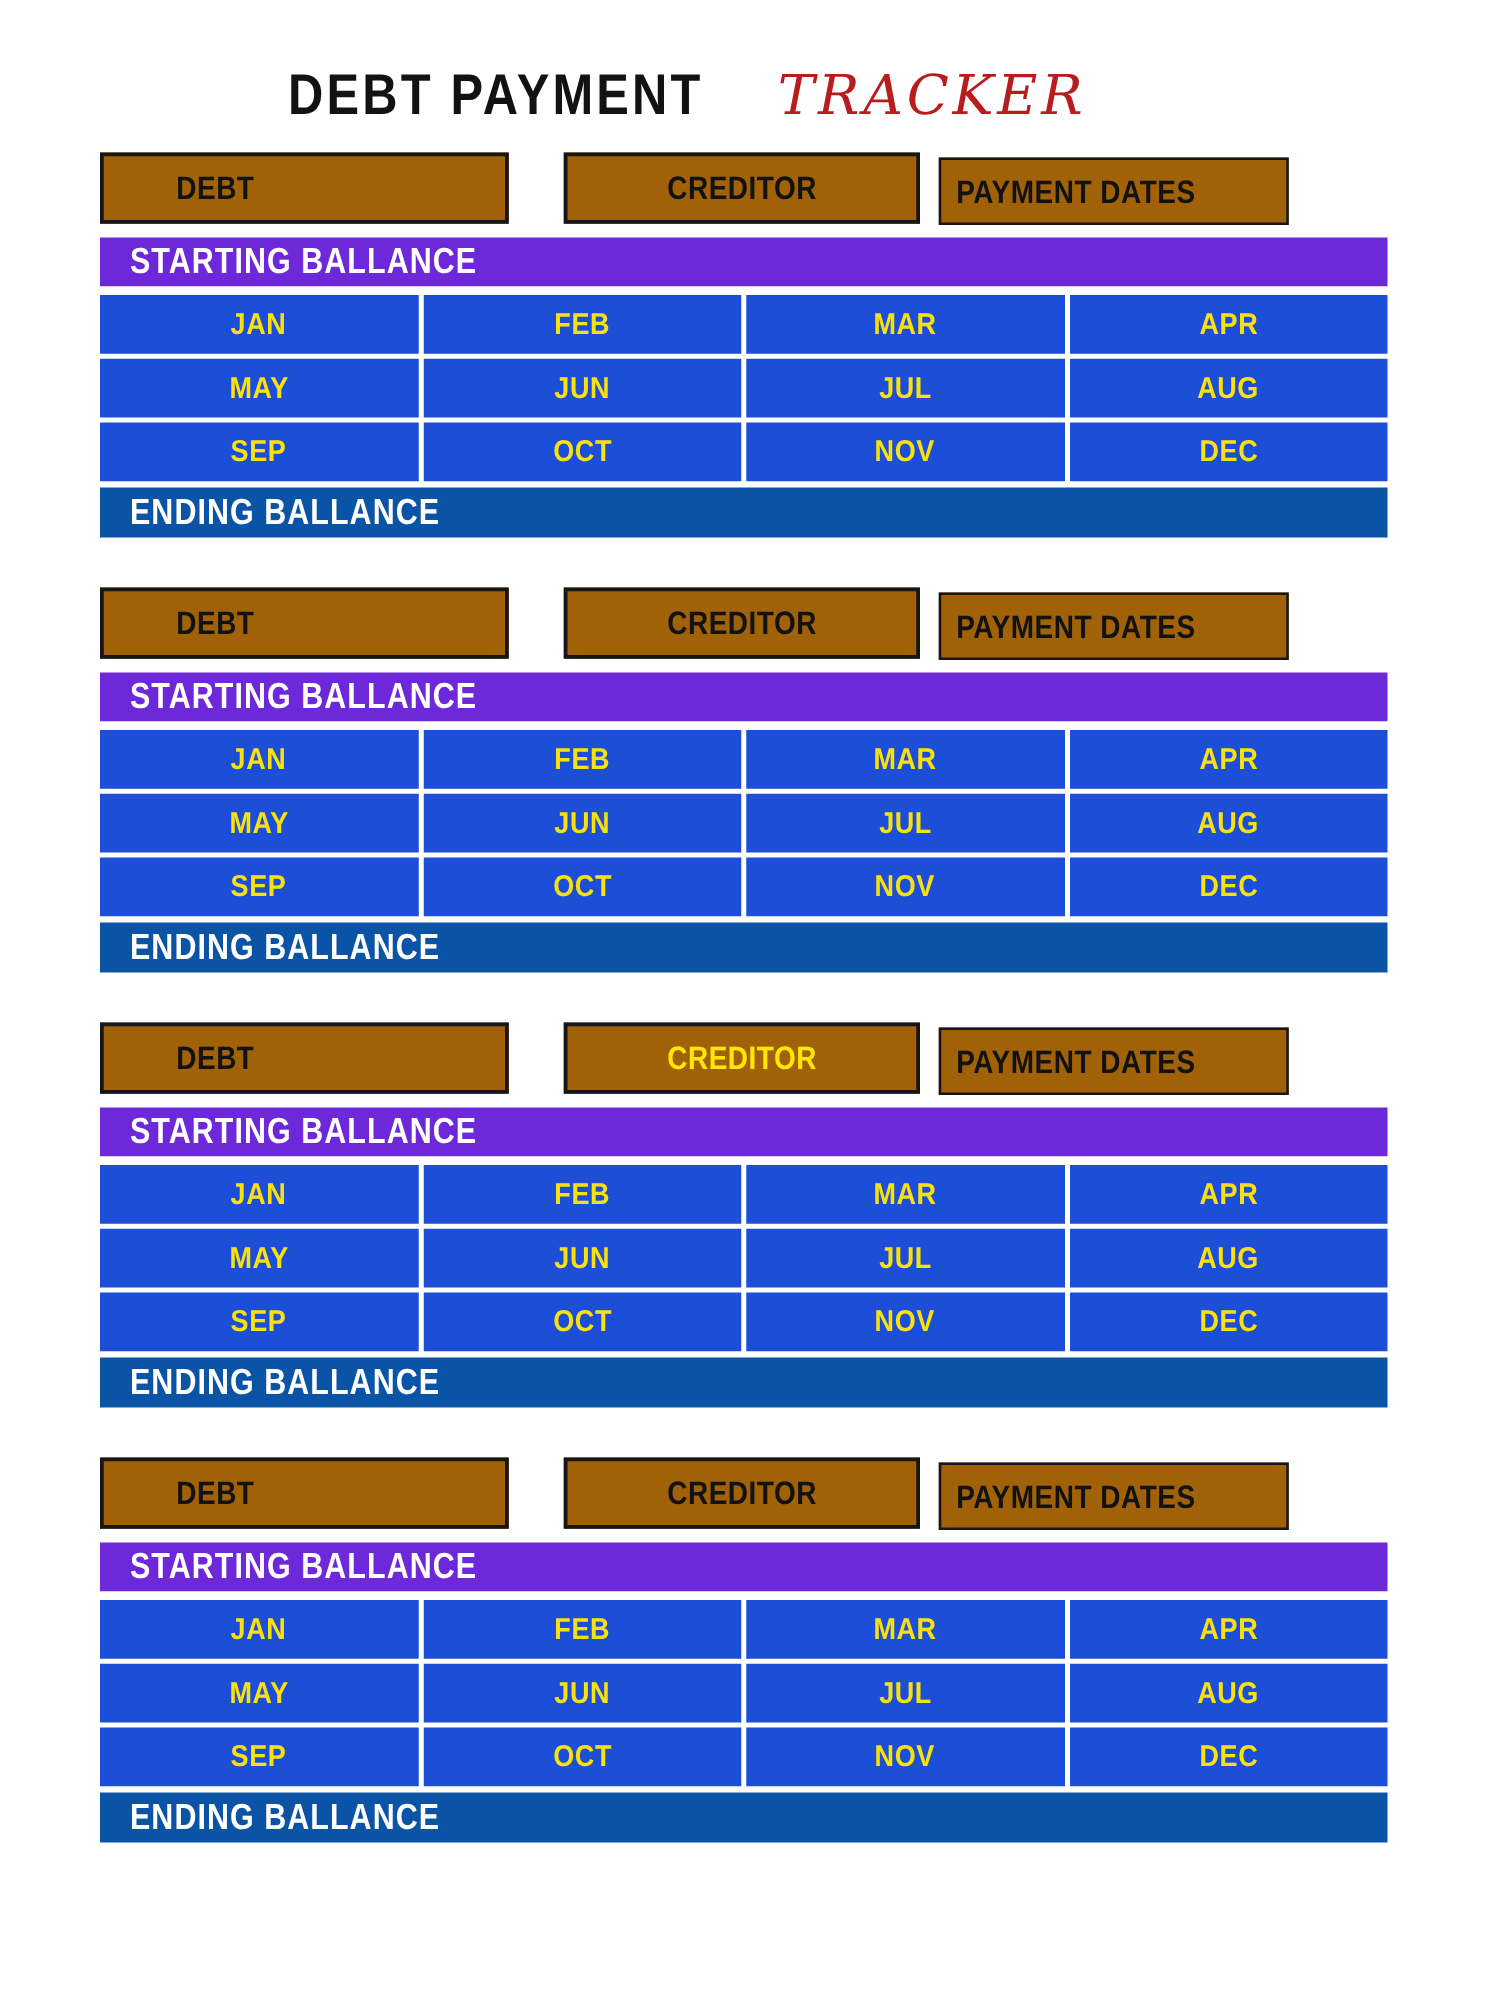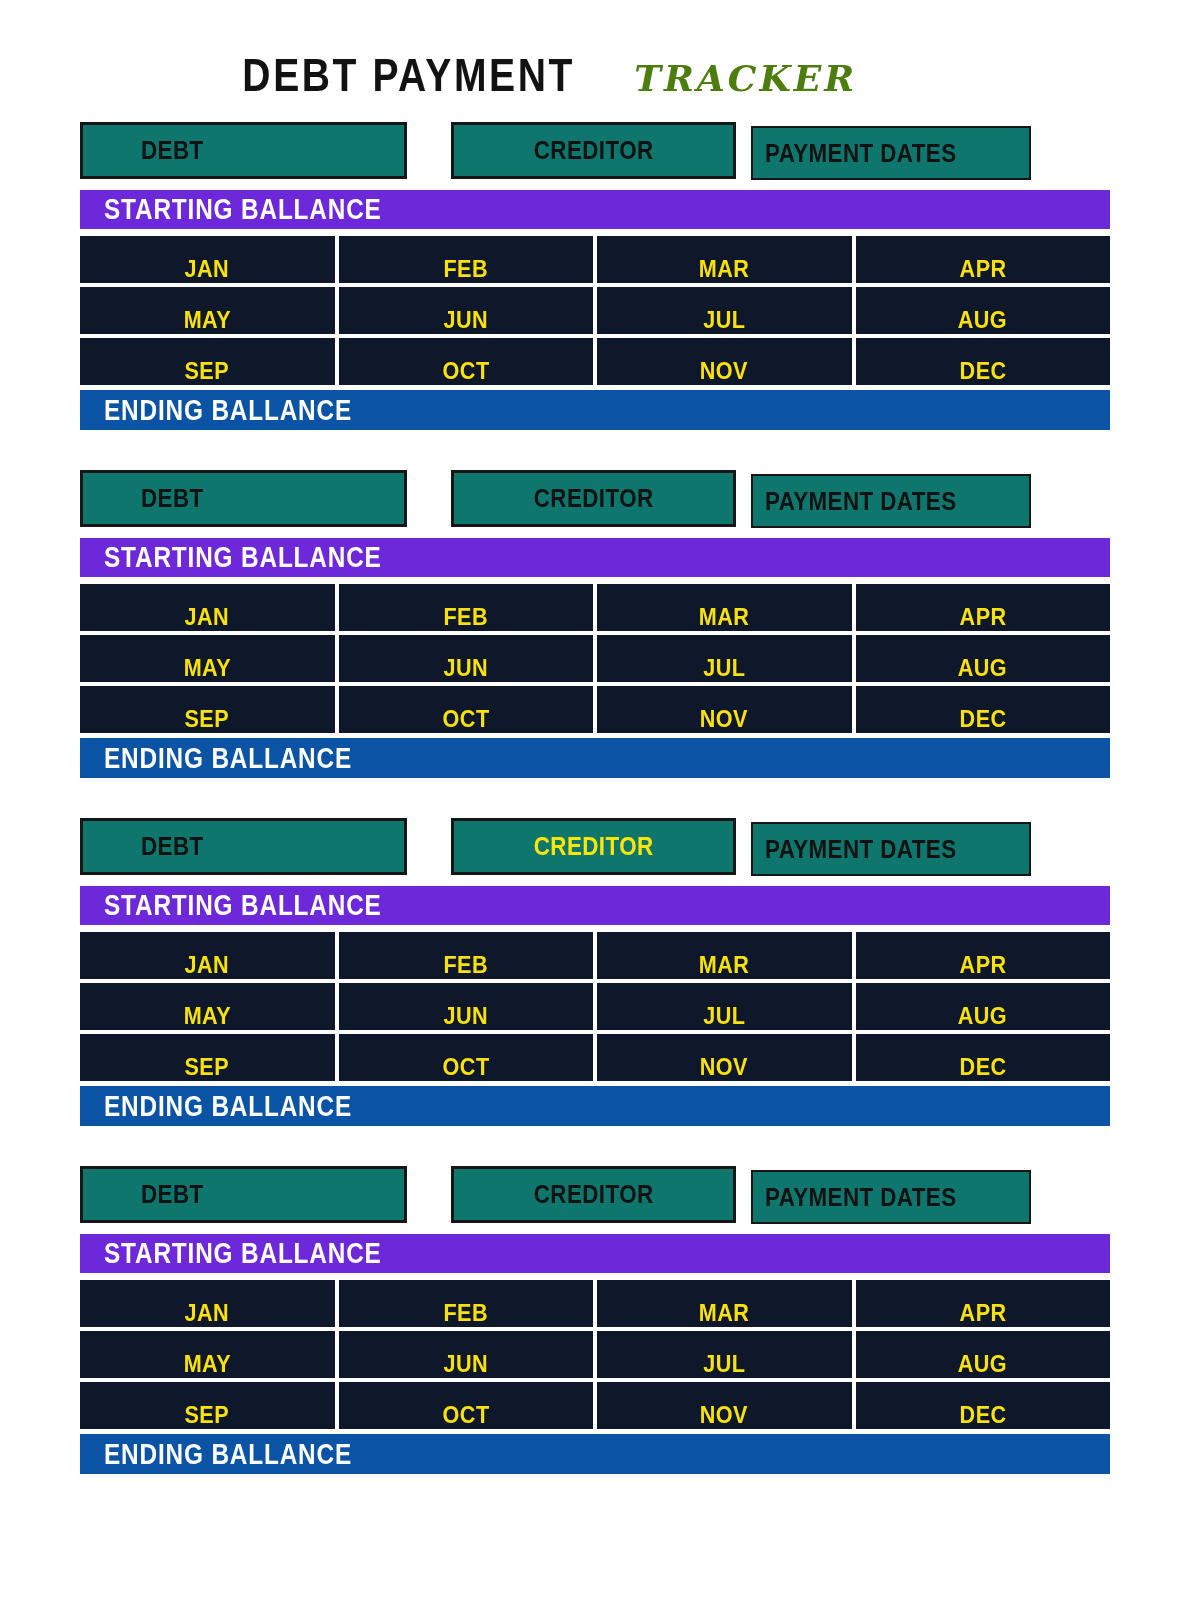--- a/index.html
+++ b/index.html
@@ -19,34 +19,34 @@
     transform:translateX(-65px);
   }
   .title-main{
     display:inline-block;
     font-size:46px;font-weight:bold;color:#121212;
     letter-spacing:3px;white-space:nowrap;
     transform:scaleX(0.85);transform-origin:50% 100%;
   }
   .title-accent{
     display:inline-block;
-    font-family:"DejaVu Serif",serif;font-style:italic;font-weight:bold;
-    font-size:36px;color:#4d7c0f;letter-spacing:3px;white-space:nowrap;
+    font-family:"DejaVu Serif",serif;font-style:italic;font-weight:normal;
+    font-size:44px;color:#b91c1c;letter-spacing:3px;white-space:nowrap;
   }
   
   .tracker{
     width:1030px;margin:0 0 40px 80px;
   }
   .tracker.first{margin-top:10px;}
   .header-row{
     display:flex;align-items:flex-start;
     height:57px;margin-bottom:11px;
   }
   .hbox{
-    box-sizing:border-box;background:#0f766e;
+    box-sizing:border-box;background:#a16207;
     border:3px solid #161616;
     height:57px;display:flex;align-items:center;
   }
   .hbox-debt{width:327px;margin-right:20px;padding-left:58px;}
   .hbox-creditor{width:285px;margin-right:15px;justify-content:center;margin-left:24px;}
   .hbox-dates{width:280px;border-width:2px;height:54px;margin-top:4px;padding-left:12px;}
   .hlabel{
     display:inline-block;
     font-size:26px;font-weight:bold;color:#121212;
     letter-spacing:0.5px;white-space:nowrap;
@@ -67,22 +67,22 @@
     letter-spacing:1px;white-space:nowrap;
     transform:scaleX(0.84);transform-origin:0 50%;
   }
   
   .month-grid{
     width:1030px;
     display:grid;grid-template-columns:repeat(4,1fr);
     gap:4px;background:#ffffff;
   }
   .month-cell{
-    height:47px;background:#0f172a;
-    display:flex;align-items:flex-end;justify-content:center;
+    height:47px;background:#1d4ed8;
+    display:flex;align-items:center;justify-content:center;
   }
   .month-label{
     display:inline-block;
     color:#F9E20C;font-weight:bold;font-size:24px;
     letter-spacing:0.5px;
     transform:scaleX(0.9);transform-origin:50% 50%;
   }
 </style>
 </head>
 <body>

